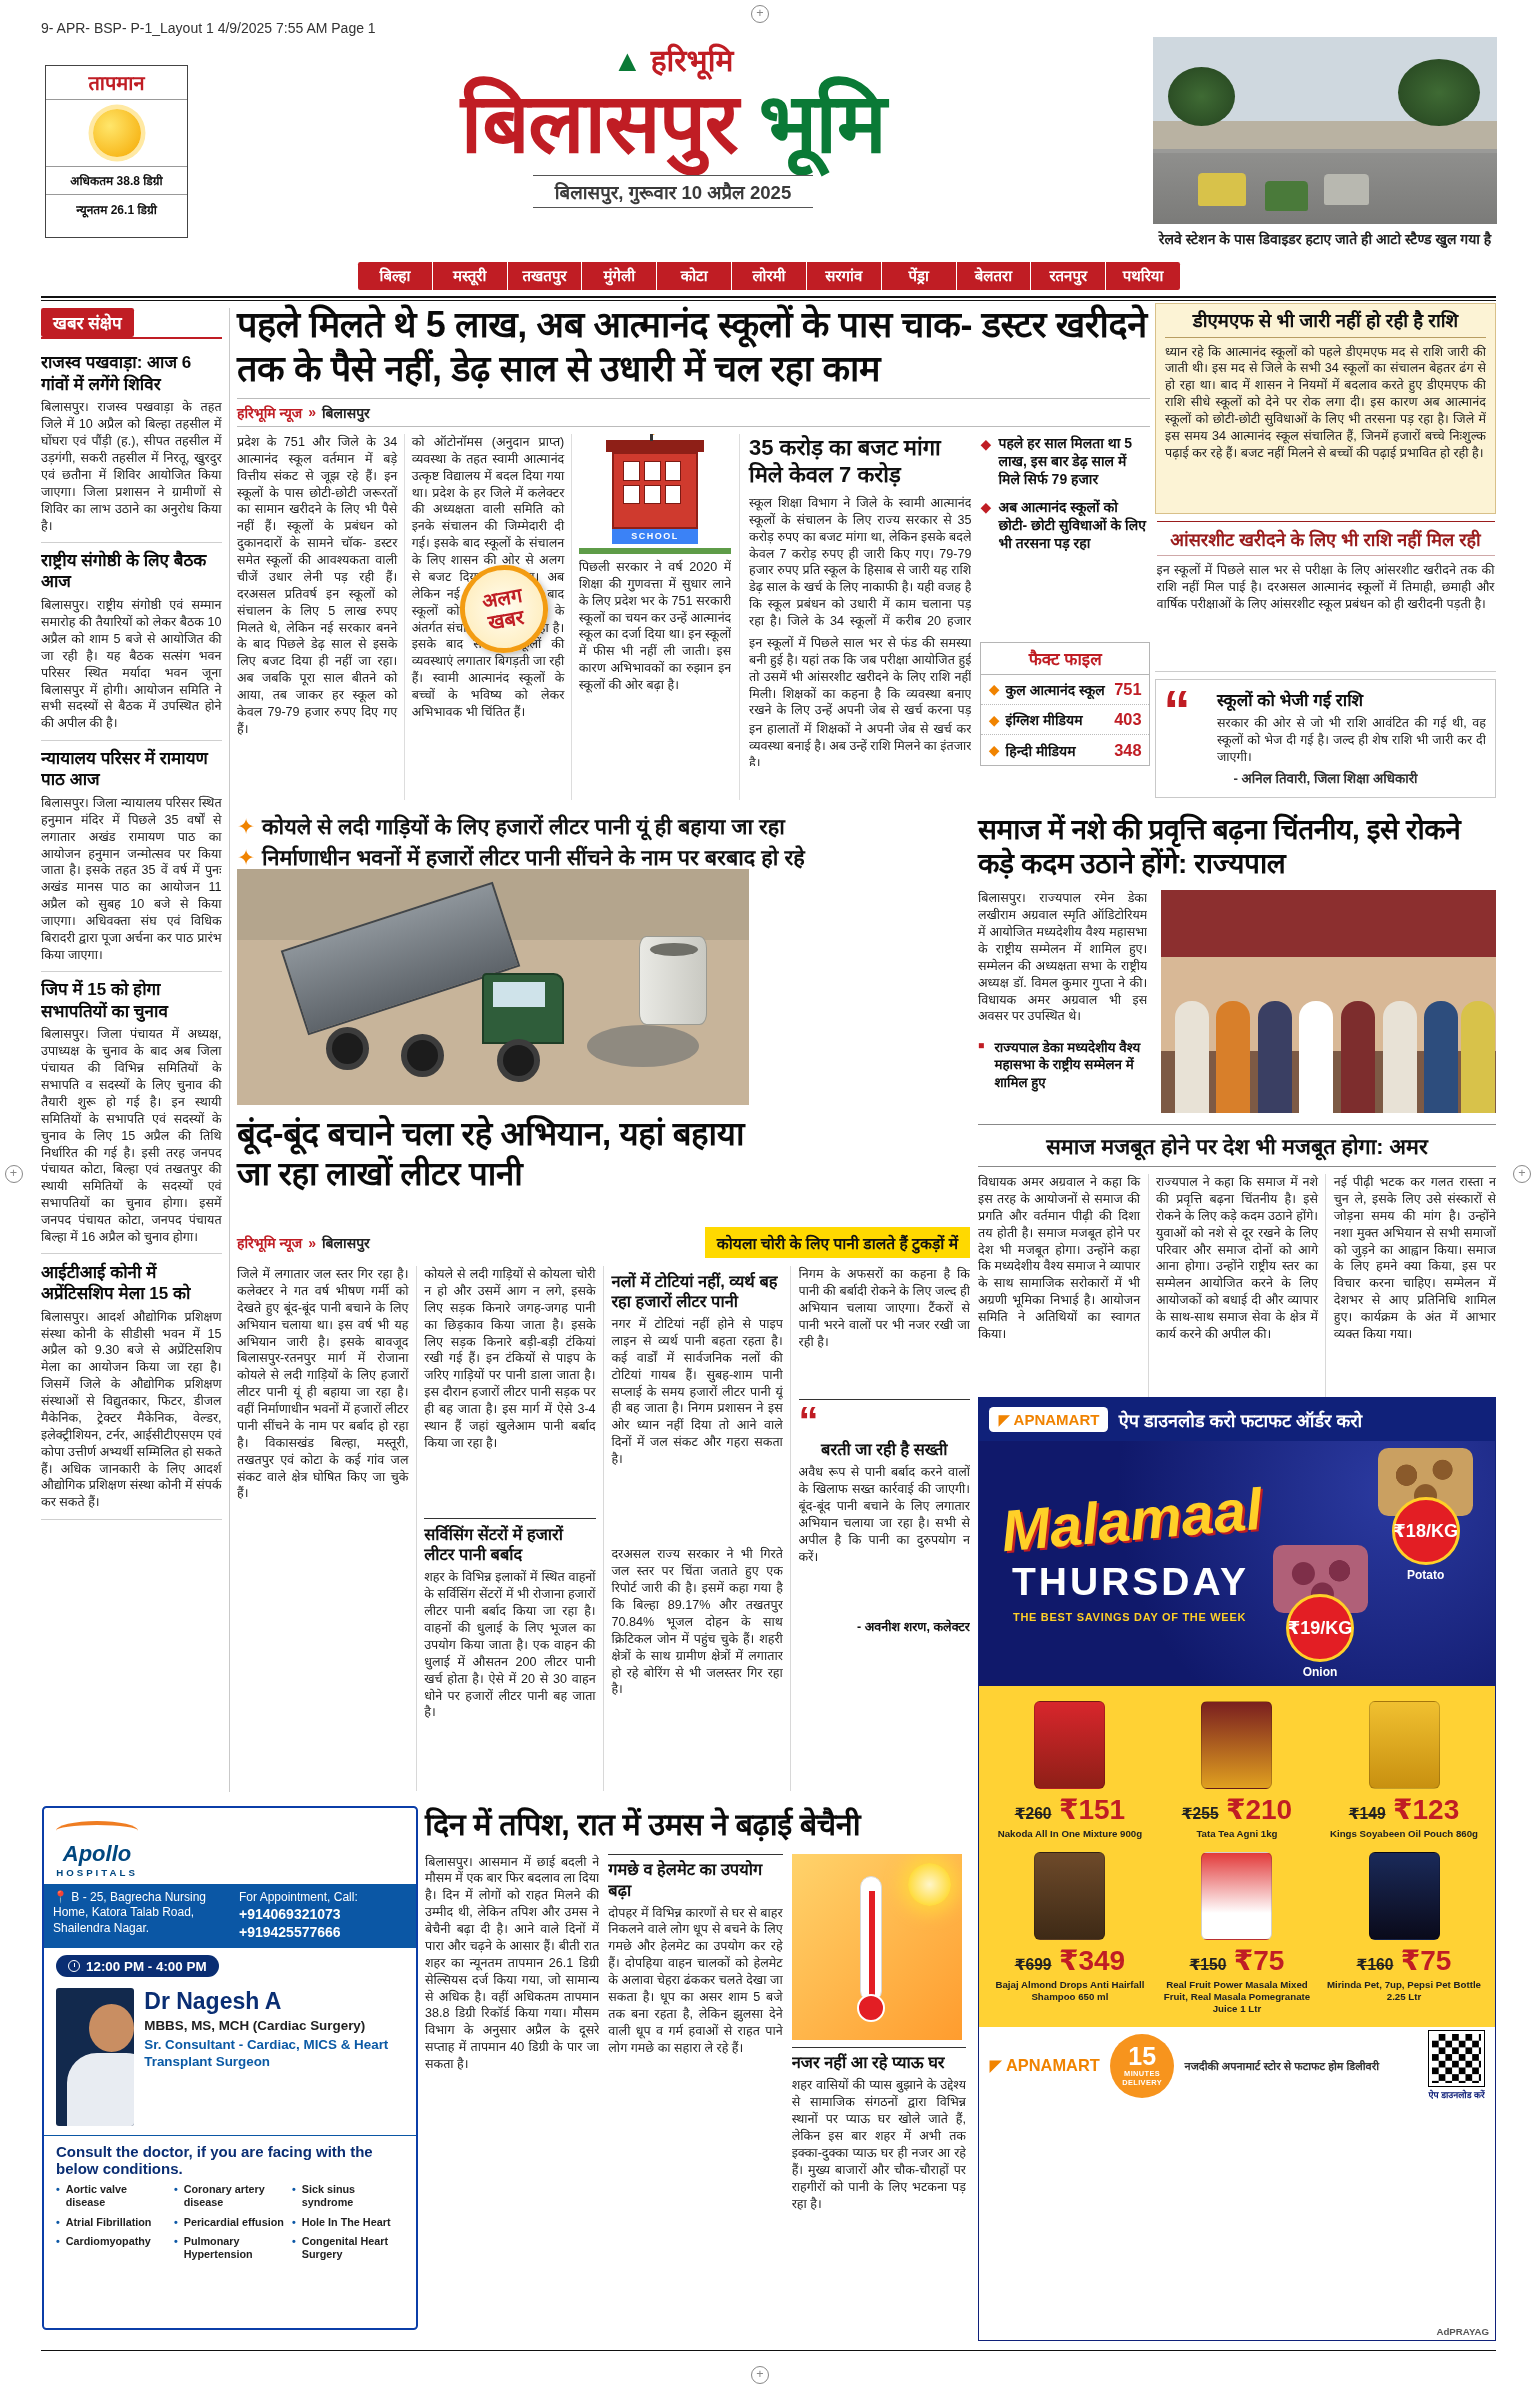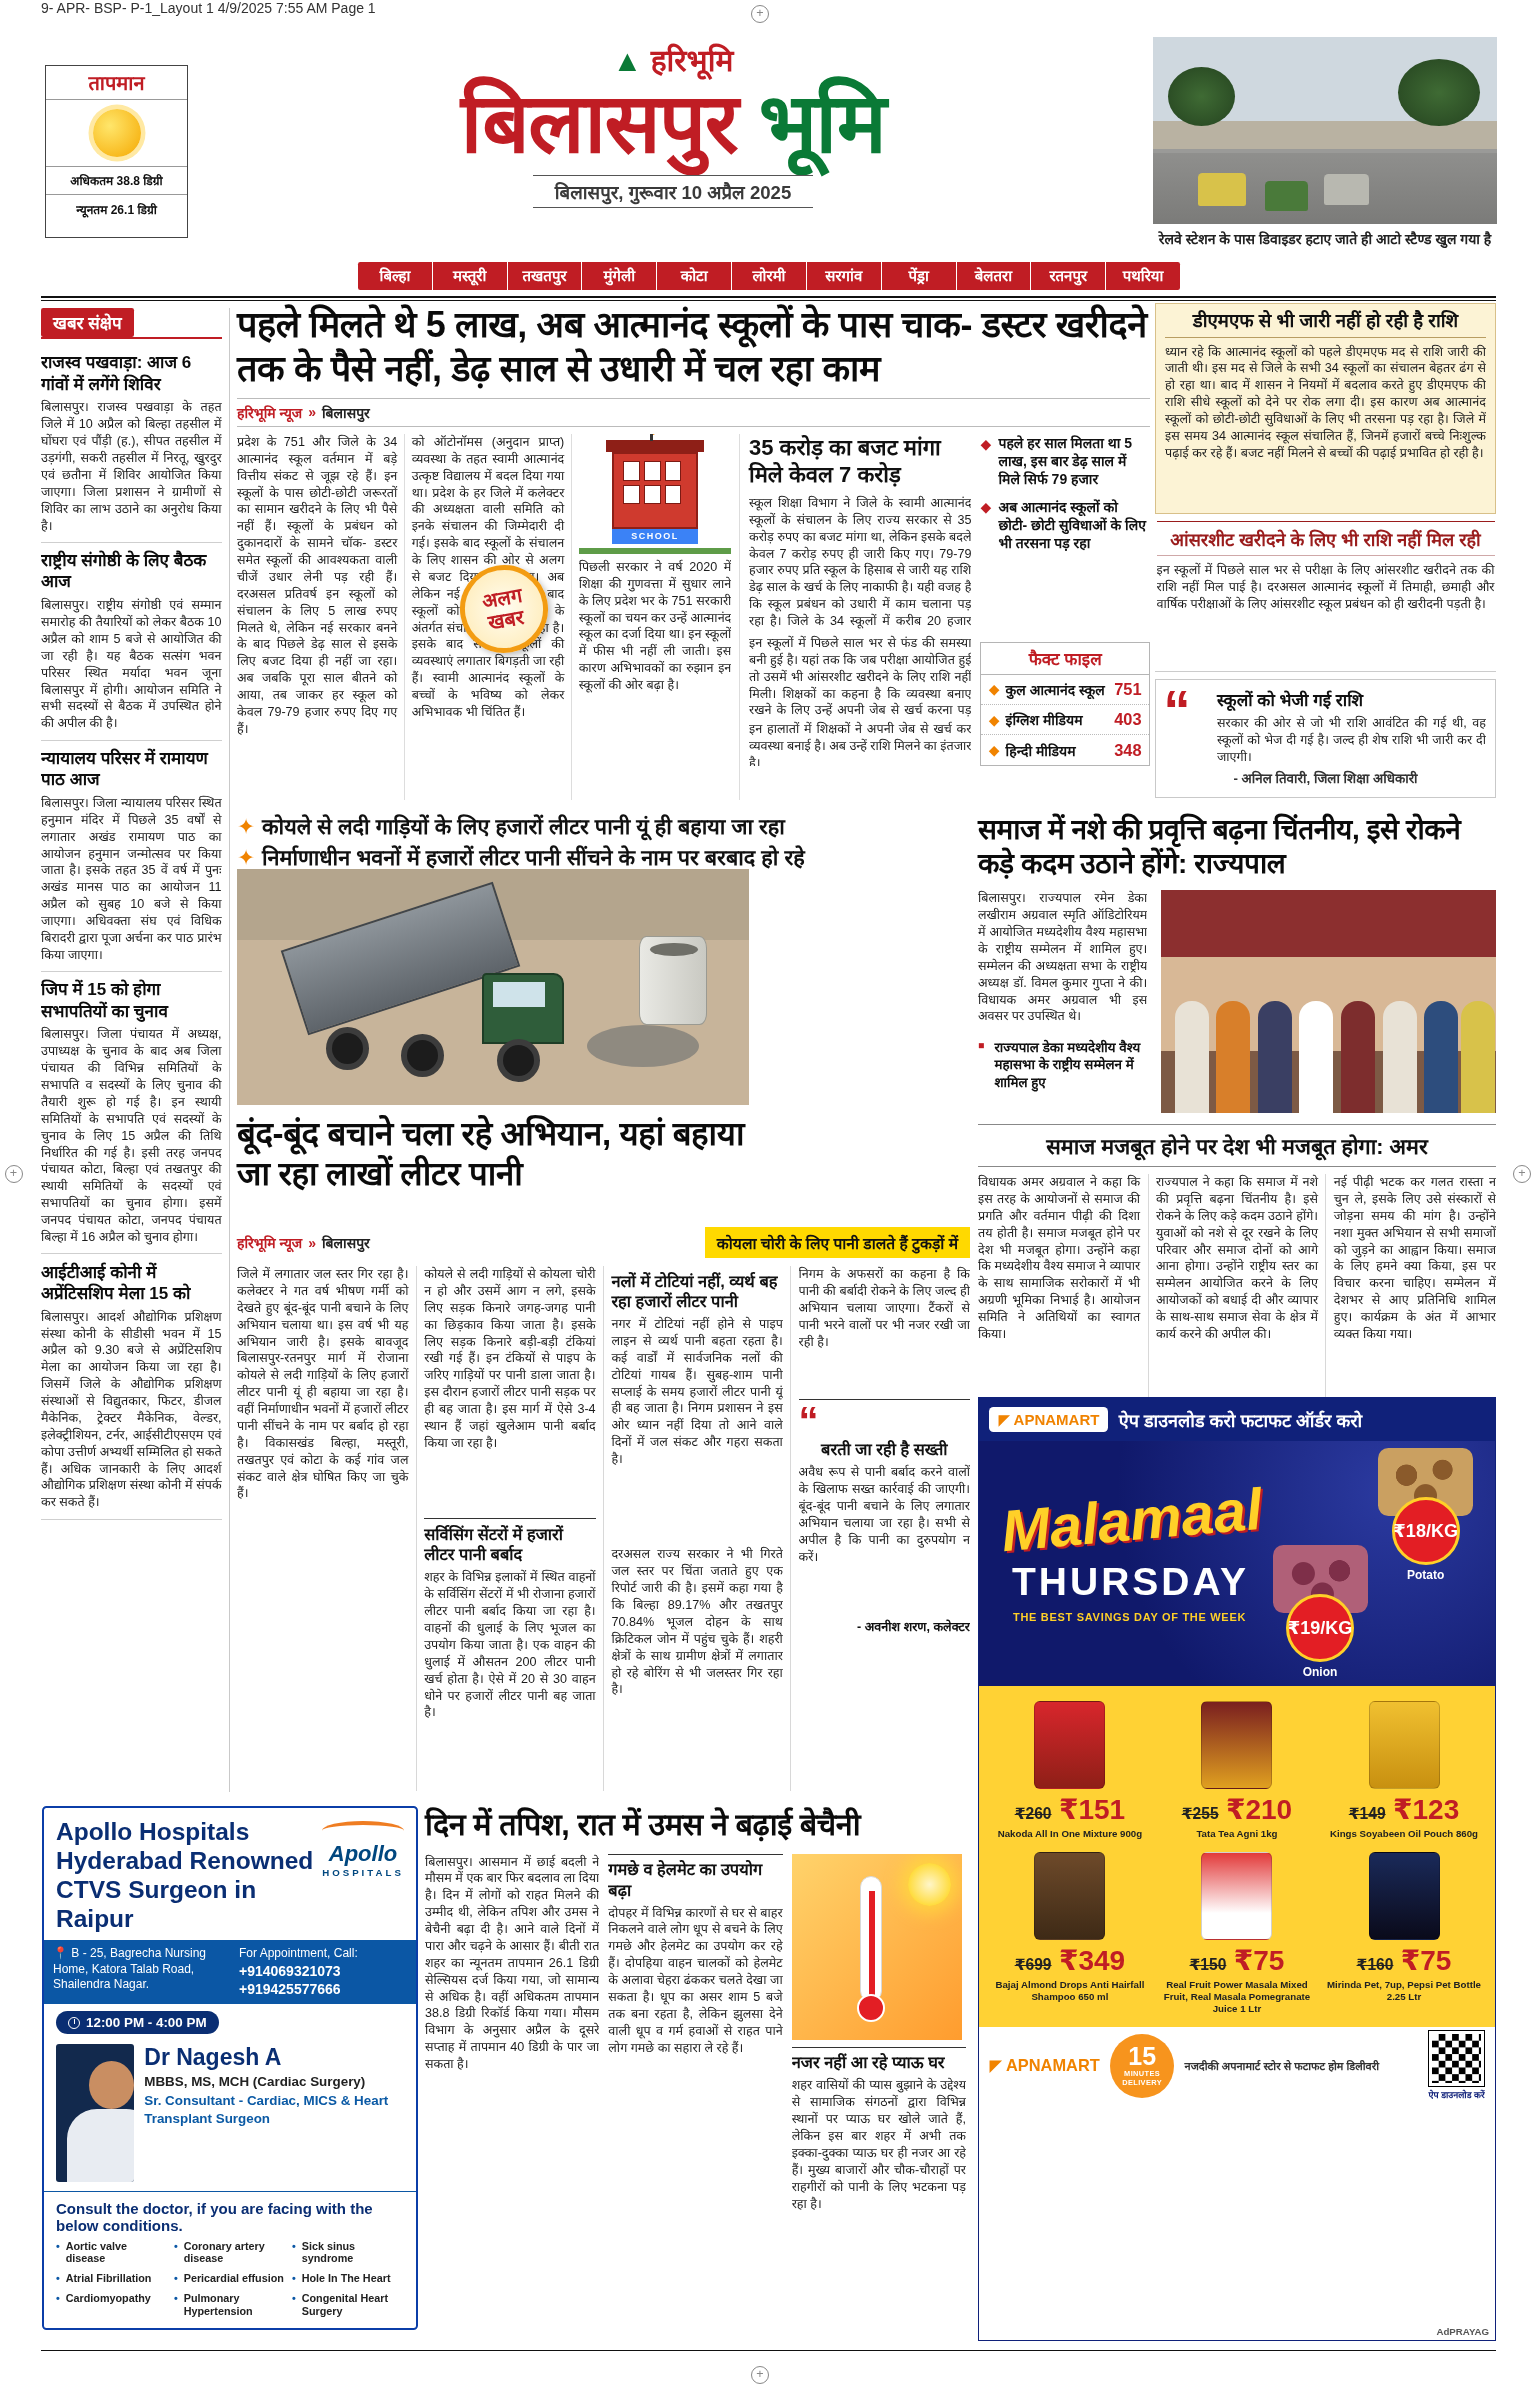--- a/index.html
+++ b/index.html
@@ -9,21 +9,21 @@
 .headline{font-weight:800;color:#0b0b0b;letter-spacing:-0.4px;line-height:1.22}
 .byline{font-size:14px;font-weight:700;color:#222;display:flex;align-items:center;gap:6px;white-space:nowrap}
 .byline .brand{color:#c01d24;font-weight:800}
 .byline .arrow{color:#c01d24;font-weight:800}
 .cols{display:flex}
 .cols>.c{flex:1;padding:0 7.4px;border-left:0.7px solid #d8d8d8;overflow:hidden}
 .cols>.c:first-child{border-left:none;padding-left:0}
 .cols>.c:last-child{padding-right:0}
 .regmark{position:absolute;width:18px;height:18px;border:1.1px solid #888;border-radius:50%;color:#888;font-size:12.6px;line-height:15.6px;text-align:center}
 .regmark::before{content:"+"}
-.printline{position:absolute;left:41px;top:0;font-size:14px;color:#333}
+.printline{position:absolute;left:41px;top:20px;font-size:14px;color:#333}
 
 .weather{position:absolute;left:45px;top:65px;width:143px;height:173px;border:1.5px solid #444;text-align:center}
 .weather .wt{color:#c01d24;font-weight:800;font-size:20px;padding:3px 0;border-bottom:0.7px solid #999}
 .sun{width:48px;height:48px;margin:9px auto;border-radius:50%;background:radial-gradient(circle at 35% 35%,#ffe66b,#f5a800);box-shadow:0 0 0 4.5px #ffe9a3}
 .weather .tline{font-size:12px;font-weight:700;padding:5.2px 0;border-top:0.7px solid #999}
 .masthead{position:absolute;left:223px;top:39px;width:900px;text-align:center}
 .brand-small{font-size:30px;font-weight:800;color:#c01d24}
 .brand-small .dotg{color:#0a7a36}
 .brand-big{font-size:83px;font-weight:800;line-height:1.05;letter-spacing:-1.5px}
 .brand-big .r{color:#c01d24}
@@ -502,25 +502,20 @@
       <div>
         <div class="qr"></div>
         <div class="qr-cap">ऐप डाउनलोड करें</div>
       </div>
     </div>
     <div class="an-admark">AdPRAYAG</div>
   </div>
 
   <div class="apollo">
     <div class="ap-top">
-      <div class="ap-heading">
-        <div>Apollo Hospitals</div>
-        <div>Hyderabad Renowned</div>
-        <div>CTVS Surgeon in Raipur</div>
-      </div>
       <div class="ap-logo">
         <div class="ap-arc"></div>
         <div class="ap-logo-top">Apollo</div>
         <div class="ap-logo-bottom">HOSPITALS</div>
       </div>
     </div>
     <div class="ap-strip">
       <div><span>📍</span> <span>B - 25, Bagrecha Nursing Home, Katora Talab Road, Shailendra Nagar.</span></div>
       <div>
         <div>For Appointment, Call:</div>

